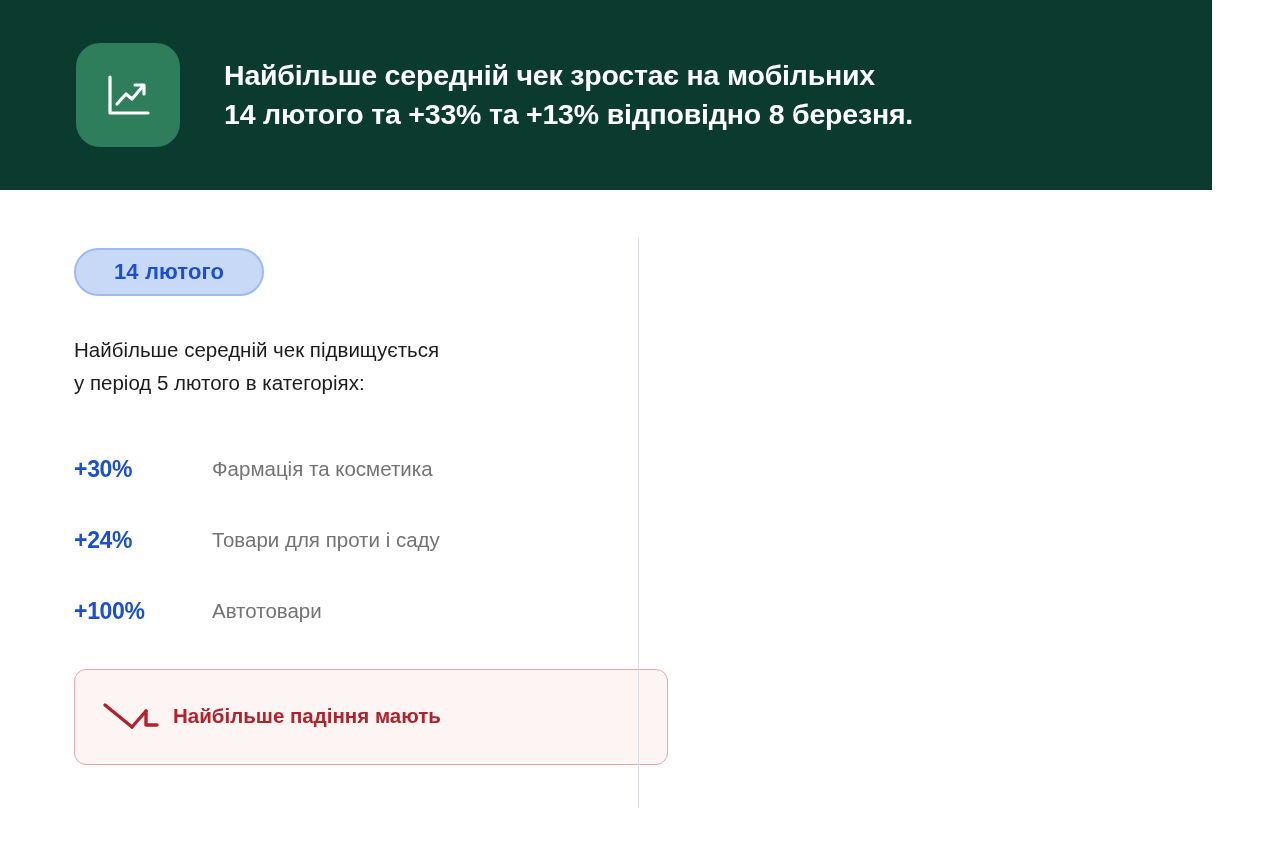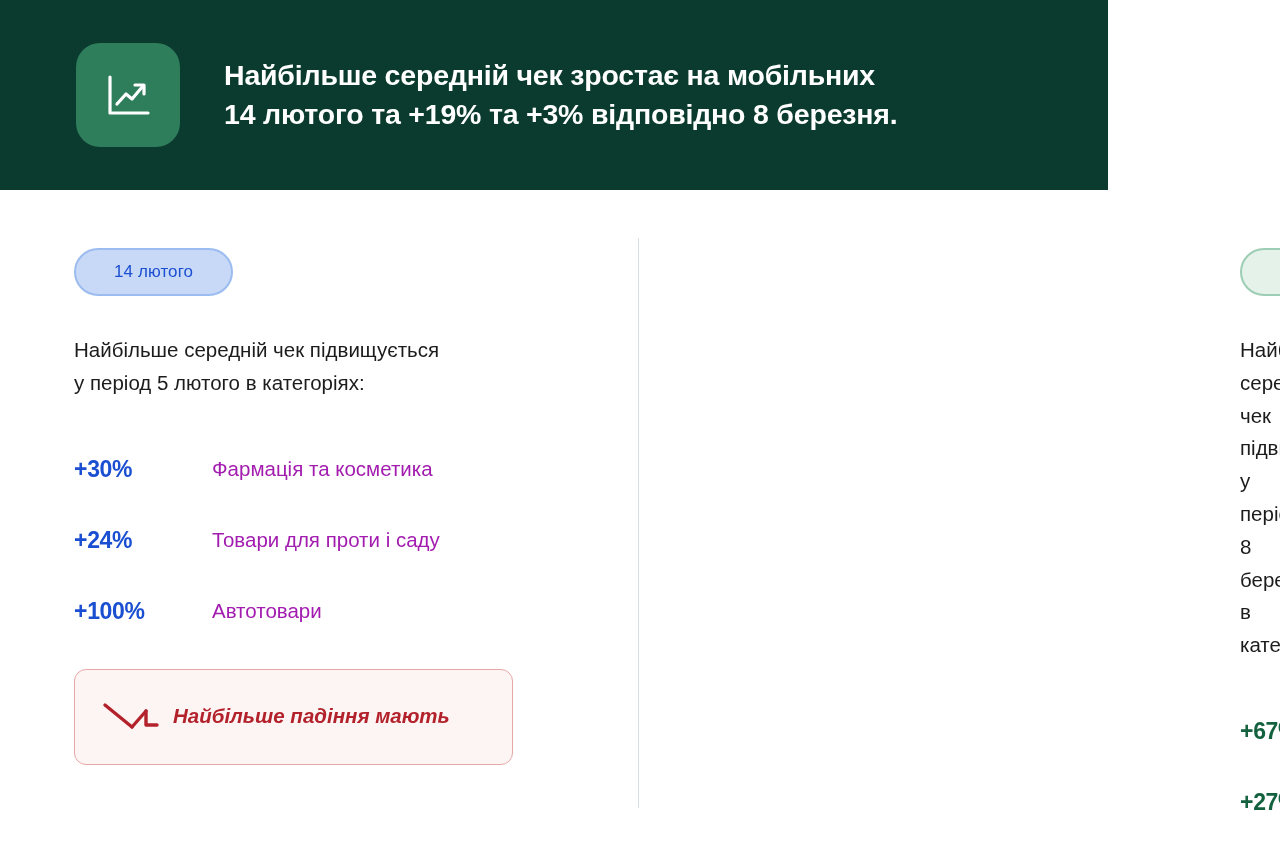--- a/index.html
+++ b/index.html
@@ -7,21 +7,21 @@
     width: 1280px;
     height: 858px;
     background: #ffffff;
     font-family: "Liberation Sans", sans-serif;
     overflow: hidden;
   }
 
   
   .header {
     position: relative;
-    width: 1108px;
+    width: 1212px;
     height: 190px;
     background: #0b3b2e;
     display: flex;
     align-items: center;
     padding-left: 76px;
   }
   .header-icon {
     width: 104px;
     height: 104px;
     border-radius: 24px;
@@ -70,22 +70,22 @@
   }
   .col.right { padding-left: 690px; width: 640px; margin-left: -50px; }
 
   .pill {
     display: inline-flex;
     align-items: center;
     justify-content: center;
     height: 48px;
     padding: 0 38px;
     border-radius: 26px;
-    font-size: 17px;
-    font-weight: normal;
+    font-size: 22px;
+    font-weight: bold;
     letter-spacing: 0.1px;
   }
   .pill.blue {
     background: #c8d9f7;
     border: 2px solid #9cbcf0;
     color: #1b4fd1;
   }
   .pill.green {
     background: #e4f2ea;
     border: 2px solid #9dcdb4;
@@ -110,34 +110,33 @@
     width: 138px;
     flex: 0 0 138px;
     font-size: 23px;
     font-weight: bold;
     letter-spacing: -0.3px;
   }
   .col.left .pct { color: #1b4fd1; }
   .col.right .pct { color: #14613f; }
   .row .label {
     font-size: 20.5px;
-    color: #a21caf;
+    color: #737373;
   }
 
   .alert {
     margin-top: 22px;
-    width: 439px;
+    width: 594px;
     height: 96px;
     border: 1.5px solid #e8a7a7;
     border-radius: 12px;
     background: #fdf4f4;
     display: flex;
     align-items: center;
     padding-left: 24px;
-    font-style: italic;
   }
   .alert-icon { flex: 0 0 auto; width: 74px; display: flex; align-items: center; }
   .alert-text {
     color: #b3222b;
     font-size: 20.5px;
     font-weight: bold;
     line-height: 1.38;
   }
   .alert-text .line { display: block; }
 </style>
@@ -147,21 +146,21 @@
 <div class="header">
   <div class="header-icon">
     <svg width="56" height="56" viewBox="0 0 56 56" fill="none">
       <path d="M10 10 V46 H48" stroke="#ffffff" stroke-width="3.2" stroke-linecap="round" stroke-linejoin="round"></path>
       <path d="M17 37 L26 27 L32 32 L43 19" stroke="#ffffff" stroke-width="3.2" stroke-linecap="round" stroke-linejoin="round"></path>
       <path d="M35 18 H44 V27" stroke="#ffffff" stroke-width="3.2" stroke-linecap="round" stroke-linejoin="round"></path>
     </svg>
   </div>
   <div class="header-title">
     <span class="line">Найбільше середній чек зростає на мобільних</span>
-    <span class="line">14 лютого та +19% та +3% відповідно 8 березня.</span>
+    <span class="line">14 лютого та +33% та +13% відповідно 8 березня.</span>
   </div>
 </div>
 
 <div class="body-wrap">
   <div class="divider"></div>
 
   <div class="columns">
 
     <div class="col left">
       <div class="pill blue">14 лютого</div>

